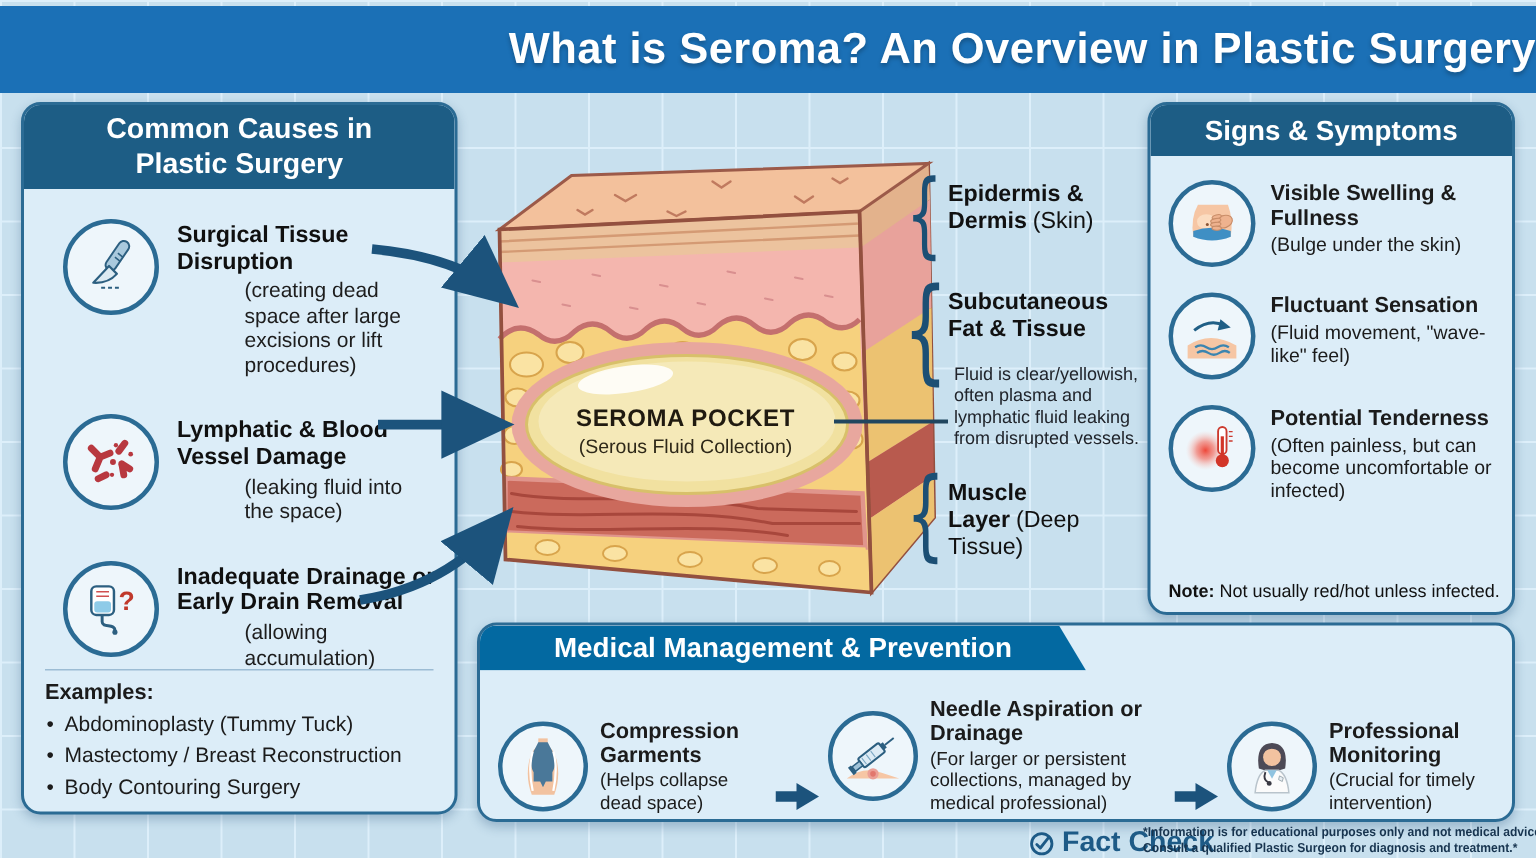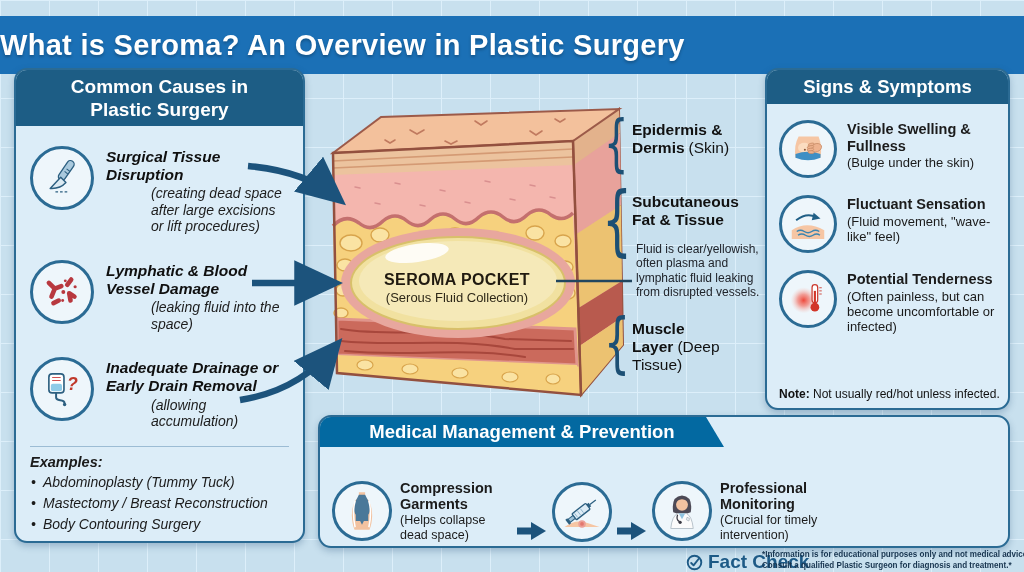--- a/index.html
+++ b/index.html
@@ -6,33 +6,33 @@
   *{box-sizing:border-box;}
   #stage{
     position:relative;width:1024px;height:572px;overflow:hidden;
     font-family:"Liberation Sans",sans-serif;color:#1b1b1b;
     background-color:#c8e0ee;
     background-image:linear-gradient(#ddeffa 1px,transparent 1px),
                      linear-gradient(90deg,#ddeffa 1px,transparent 1px);
     background-size:49px 49px;
   }
   
-  .title-bar{position:absolute;left:0;top:16px;width:1024px;height:58px;background:#1b70b6;
-    display:flex;align-items:center;justify-content:flex-start;}
+  .title-bar{position:absolute;left:0;top:4px;width:1024px;height:58px;background:#1b70b6;
+    display:flex;align-items:center;justify-content:flex-end;}
   .title-bar h1{margin:0;color:#fff;font-size:29px;font-weight:bold;letter-spacing:.3px;
     text-shadow:0 2px 3px rgba(0,0,0,.25);}
   
   .panel{position:absolute;background:#dcedf8;border:2.5px solid #2b6b94;border-radius:13px;
     box-shadow:0 3px 7px rgba(25,70,110,.28);overflow:hidden;}
   .panel-header{background:#1d5d85;color:#fff;font-weight:bold;text-align:center;
     display:flex;align-items:center;justify-content:center;line-height:1.22;}
   
   #causes{left:14px;top:68px;width:291px;height:475px;}
   #causes .panel-header{height:56px;font-size:19px;padding:2px 26px;}
-  #causes .panel-body{padding:12px 12px 6px 12px;font-style:italic;}
+  #causes .panel-body{padding:12px 12px 6px 24px;}
   .cause-row{display:flex;gap:12px;align-items:flex-start;margin:8px 0 25px 2px;}
   .icon-circle{flex:none;width:64px;height:64px;border-radius:50%;background:#eef6fb;
     border:3px solid #2b6b94;display:flex;align-items:center;justify-content:center;}
   .cause-title{font-size:15.5px;font-weight:bold;line-height:1.14;color:#101010;margin-top:2px;}
   .cause-desc{font-size:14px;line-height:1.18;color:#1d1d1d;margin-top:2px;margin-left:45px;}
   .examples{position:absolute;left:14px;right:14px;top:376px;border-top:1.5px solid #9cbcd4;
     padding-top:7px;}
   .examples-label{font-size:14.5px;font-weight:bold;margin-bottom:2px;}
   .examples ul{margin:0;padding:0;list-style:none;}
   .examples li{font-size:14px;line-height:1.5;padding-left:13px;position:relative;}
@@ -352,20 +352,24 @@
             <g transform="rotate(-38 32 30)">
               <rect x="16" y="24" width="28" height="12" rx="2" fill="#dcebf5" stroke="#2c5f80" stroke-width="2.2"></rect>
               <rect x="44" y="26.5" width="4" height="7" fill="#2c5f80"></rect>
               <line x1="48" y1="30" x2="60" y2="30" stroke="#2c5f80" stroke-width="2"></line>
               <rect x="6" y="27" width="10" height="6" fill="#9fc2d8" stroke="#2c5f80" stroke-width="1.6"></rect>
               <rect x="2" y="25" width="4" height="10" fill="#2c5f80"></rect>
               <path d="M20 26 v8 M26 26 v8 M32 26 v8" stroke="#7da8c4" stroke-width="1.2"></path>
             </g>
           </svg>
         </div>
+        <div class="mg-t2">
+          <div class="mg-title">Needle Aspiration or Drainage</div>
+          <div class="mg-desc">(For larger or persistent collections, managed by medical professional)</div>
+        </div>
       </div>
       <div class="flow-arrow">
         <svg width="30" height="22" viewBox="0 0 30 22">
             <path d="M0 11 H17" stroke="#1c537c" stroke-width="7"></path>
             <path d="M14 2 L29 11 L14 20 Z" fill="#1c537c"></path>
           </svg>
       </div>
       <div class="mg-group">
         <div class="icon-circle">
           <svg width="40" height="40" viewBox="0 0 64 64">

